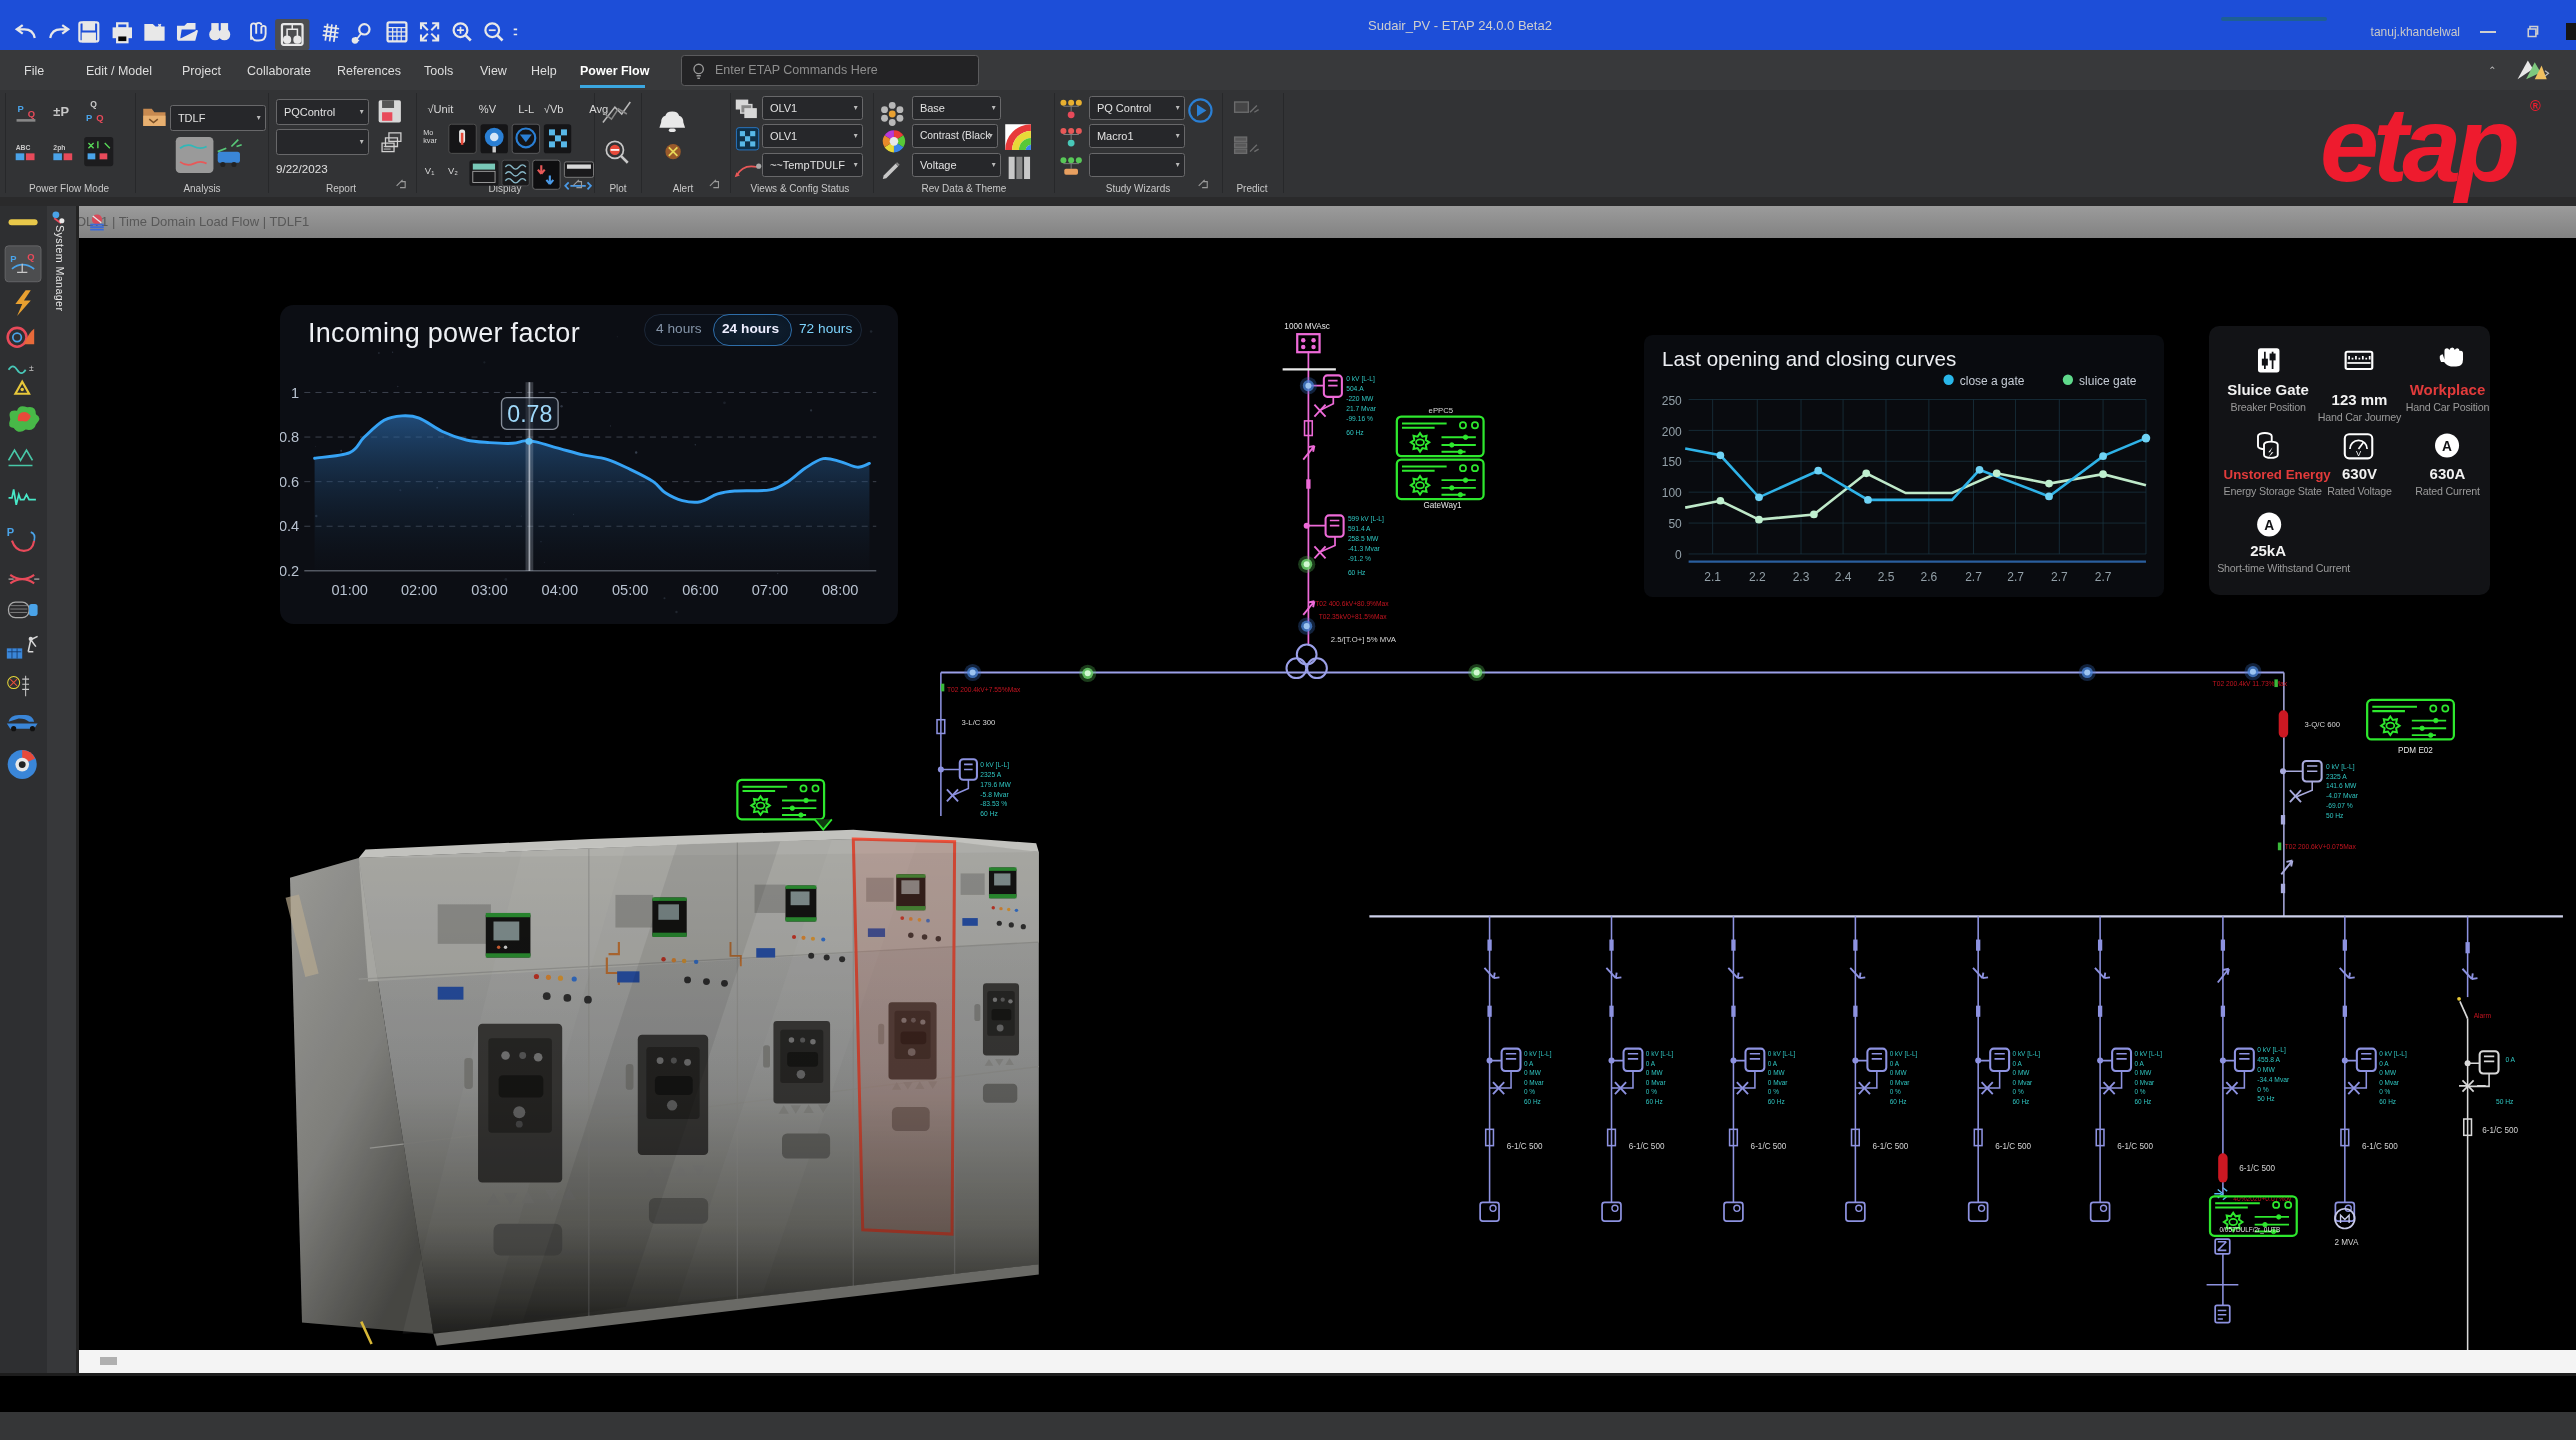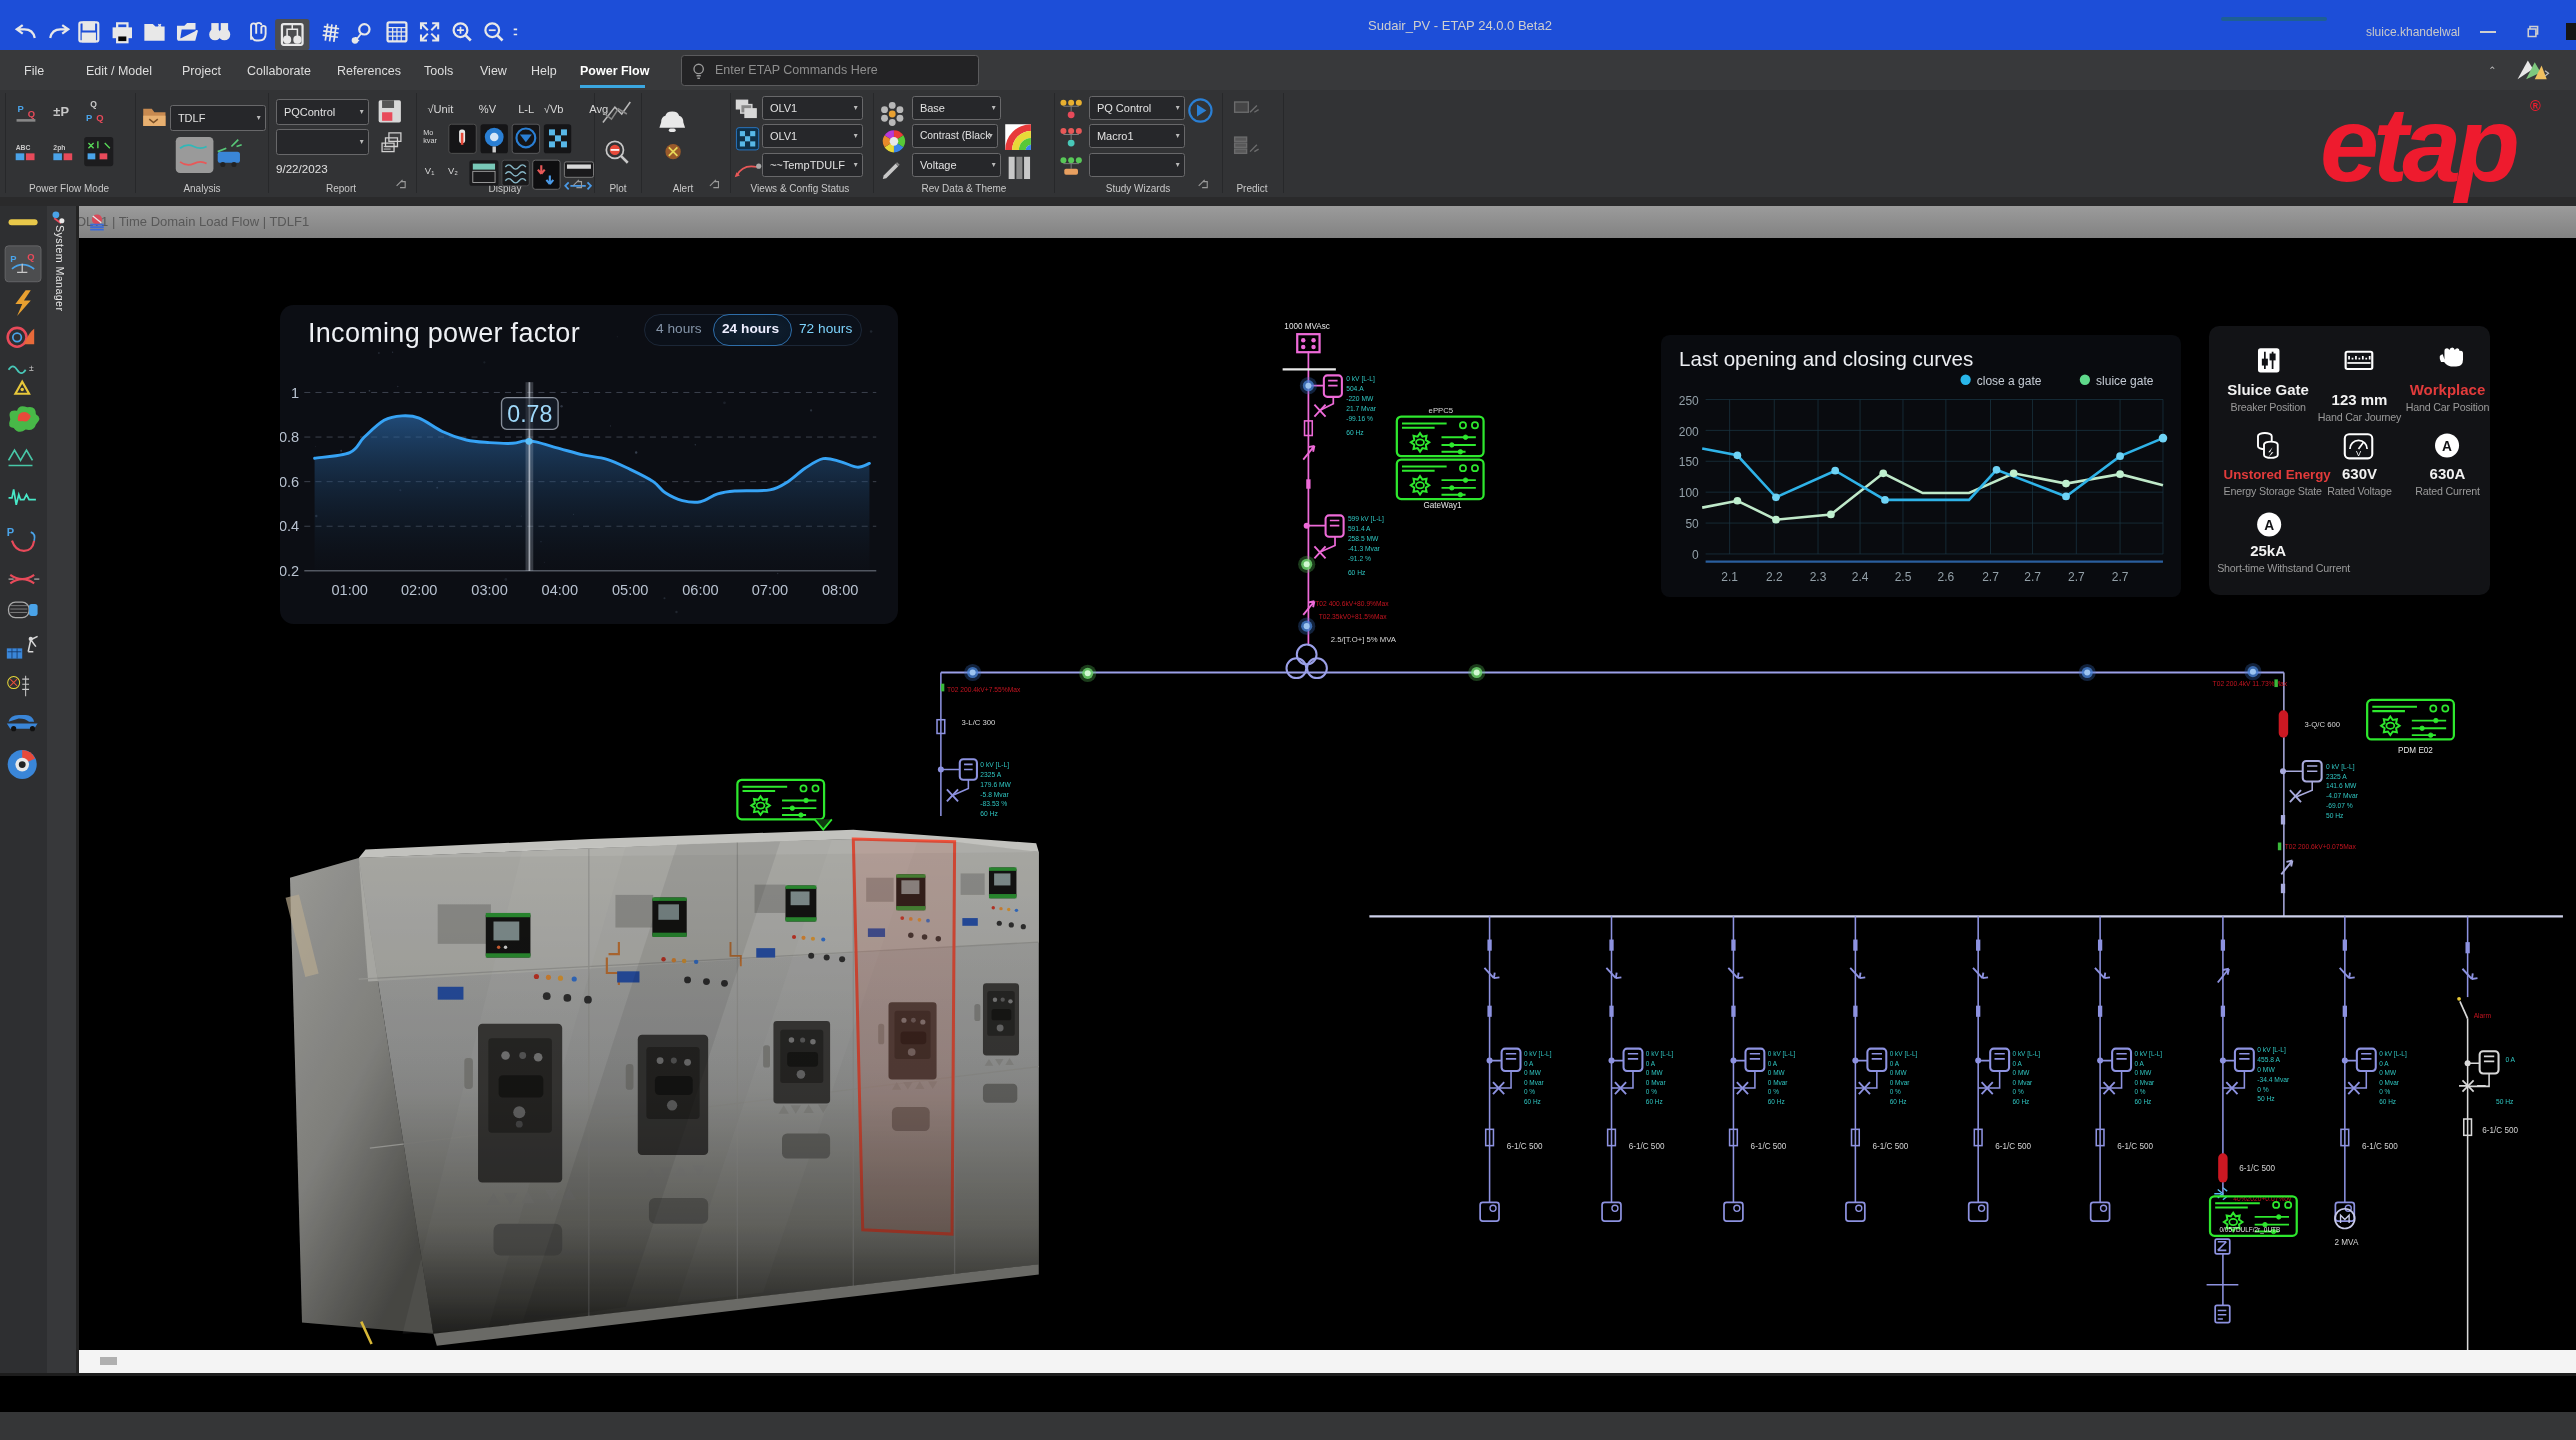--- a/index.html
+++ b/index.html
@@ -22,21 +22,21 @@
 #sysmgr{position:absolute;left:49px;top:225px;width:17px;height:120px;color:#e8e8e8;font-size:10.7px;writing-mode:vertical-rl;letter-spacing:0.4px;}
 
 #wtitle{position:absolute;left:76px;top:206px;width:2500px;height:32px;background:linear-gradient(#9b9b9b,#828282);color:#585858;font-size:13px;line-height:32px;}
 #canvas{position:absolute;left:76px;top:238px;width:2500px;height:1112px;background:#000;}
 #hscroll{position:absolute;left:76px;top:1350px;width:2500px;height:23px;background:#f4f4f4;}
 #sbline{position:absolute;left:0px;top:1373px;width:2576px;height:3.4px;background:#1d1d1d;}
 #statusbar{position:absolute;left:0;top:1376px;width:2576px;height:35px;background:#3c3d3f;}
 #statusbar2{position:absolute;left:0;top:1412px;width:2576px;height:29px;background:#353637;}
 
 #pf{position:absolute;left:204px;top:67px;width:618px;height:319px;background:rgba(13,15,22,.93);border-radius:13.7px;}
-#oc{position:absolute;left:1568px;top:97px;width:520px;height:262px;background:rgba(9,11,16,.96);border-radius:8.6px;margin-left:17px;}
+#oc{position:absolute;left:1568px;top:97px;width:520px;height:262px;background:rgba(9,11,16,.96);border-radius:8.6px;}
 #info{position:absolute;left:2133px;top:88px;width:281px;height:269px;background:#121316;border-radius:10.3px;}
 .ic{position:absolute;width:89px;text-align:center;}
 .ic .v{font-size:15px;color:#f2f2f2;font-weight:bold;white-space:nowrap;}
 .ic .l{font-size:10.7px;color:#9a9a9a;margin-top:3.4px;white-space:nowrap;letter-spacing:-0.2px;}
 .red{color:#e23b3b !important;}
 text{font-family:"Liberation Sans",sans-serif;}
 </style></head>
 <body>
 <div id="stage">
 <div id="topbar">
@@ -98,21 +98,21 @@
         </g>
 <g transform="translate(553,3)">
           <circle cx="10" cy="10" r="8"></circle>
           <path d="M16 16 l6 6" stroke-width="3"></path>
           <path d="M6 10 h8" stroke-width="2"></path>
         </g>
 <path d="M588 12 l4 0 m-4 6 l4 0" stroke-width="2"></path>
 </svg>
 <div class="abs" style="left:1340px;top:18px;width:240px;text-align:center;font-size:13px;color:#cfcfcf">Sudair_PV - ETAP 24.0.0 Beta2</div>
 <div class="abs" style="left:2221px;top:17px;width:106px;height:4.3px;border-radius:2.6px;background:#1e5f94"></div>
-<div class="abs" style="left:2353px;top:25px;width:107px;text-align:right;font-size:12px;color:#c9c9c9">sluice.khandelwal</div>
+<div class="abs" style="left:2353px;top:25px;width:107px;text-align:right;font-size:12px;color:#c9c9c9">tanuj.khandelwal</div>
 <div class="abs" style="left:2480px;top:31px;width:15.5px;height:1.7px;background:#cfcfcf"></div>
 <svg class="abs" style="left:2524px;top:23px" width="17" height="17" fill="none" stroke="#cfcfcf" stroke-width="1.8" viewBox="0 0 20 20">
         <path d="M5 7 v9 h9 v-9 z M7 7 V4 h9 v9 h-3"></path>
       </svg>
 <div class="abs" style="left:2566px;top:23px;width:10.3px;height:17px;background:#161616"></div>
 </div>
 <div id="menubar">
 <div class="mi" style="left:24px">File</div>
 <div class="mi" style="left:86px">Edit / Model</div>
 <div class="mi" style="left:182px">Project</div>

